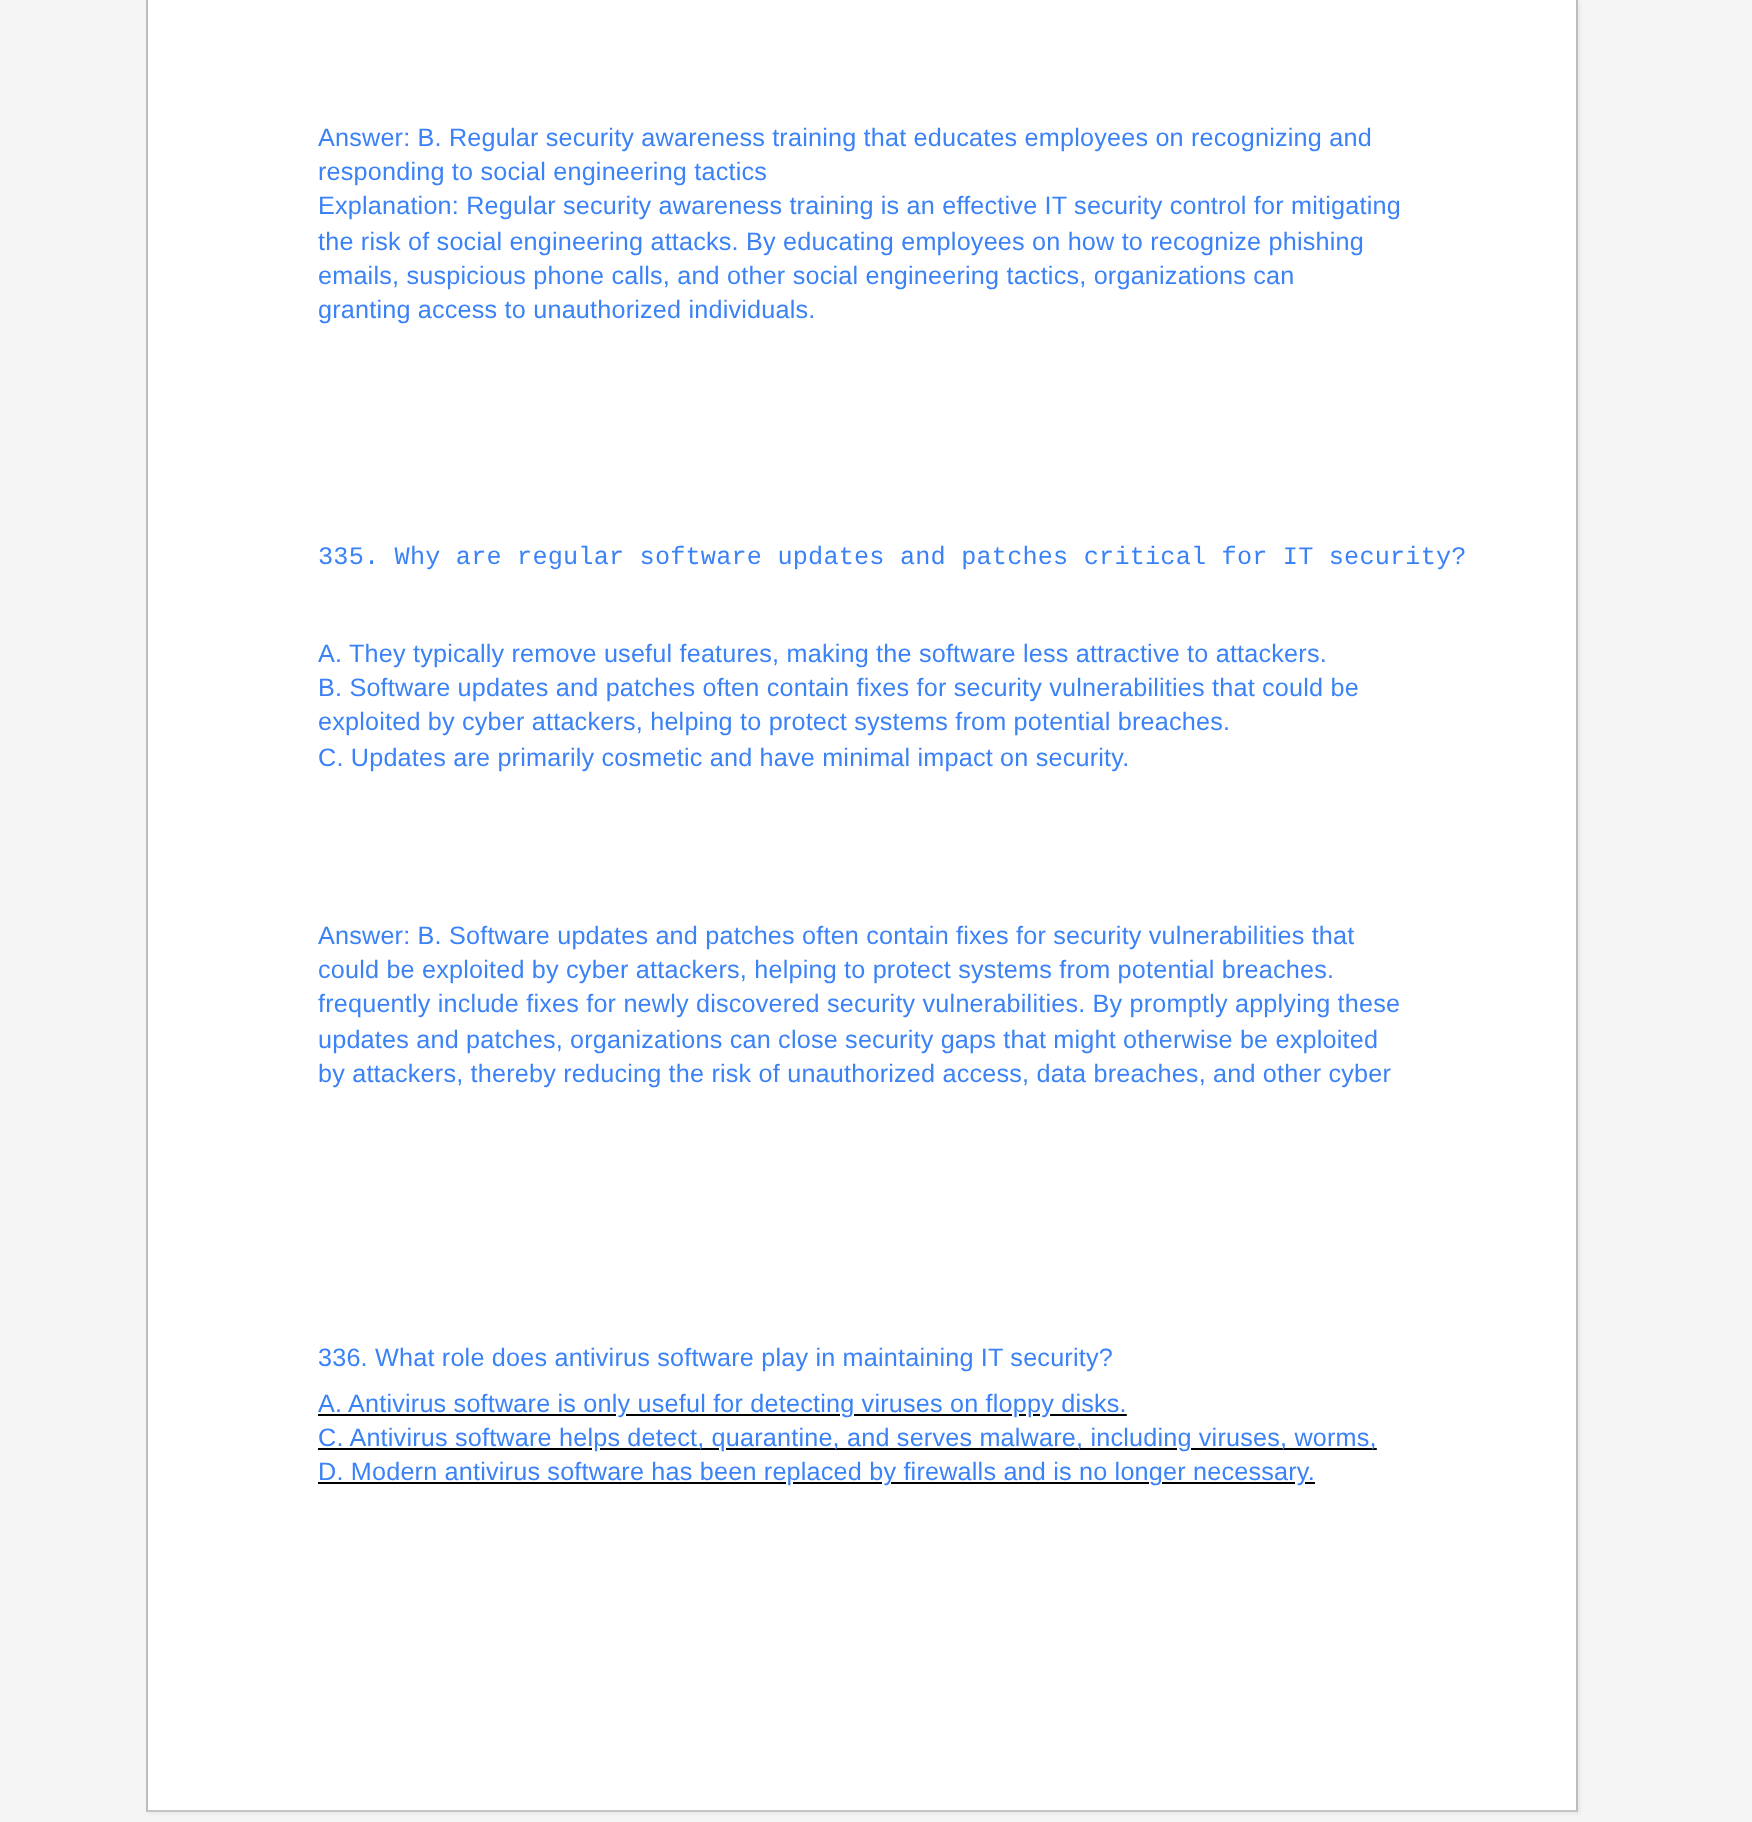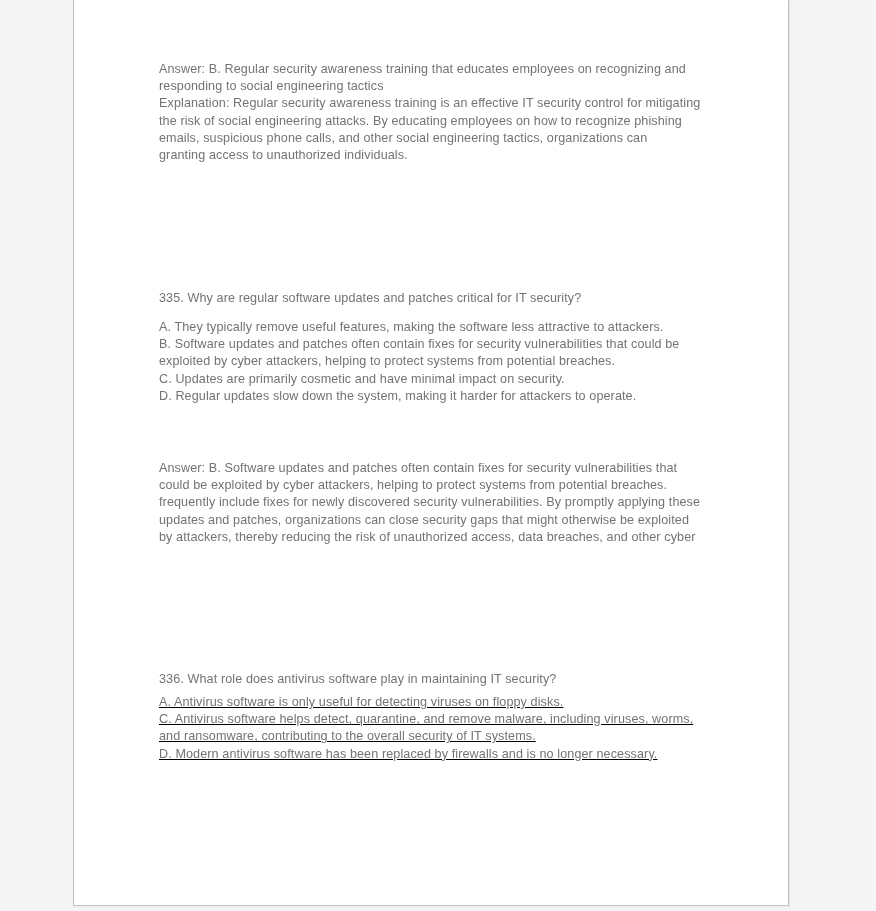--- a/index.html
+++ b/index.html
@@ -28,56 +28,54 @@
     box-shadow: 1px 1px 2px rgba(0,0,0,0.06);
   }
   .block {
     position: absolute;
     left: 85px;
     width: 560px;
   }
   .line {
     font-size: 12.6px;
     line-height: 17.2px;
-    color: #737373;
+    color: #3b82f6;
     white-space: nowrap;
     letter-spacing: 0.1px;
   }
 </style>
 </head>
 <body>
 
 <div class="sheet">
     <div class="block" style="top: 61px;">
       <div class="line">Answer: B. Regular security awareness training that educates employees on recognizing and</div>
       <div class="line">responding to social engineering tactics</div>
       <div class="line">Explanation: Regular security awareness training is an effective IT security control for mitigating</div>
       <div class="line">the risk of social engineering attacks. By educating employees on how to recognize phishing</div>
       <div class="line">emails, suspicious phone calls, and other social engineering tactics, organizations can</div>
       <div class="line">granting access to unauthorized individuals.</div>
     </div>
-    <div class="block" style="top: 290px;">
+    <div class="block" style="top: 271px; font-family: Liberation Mono, monospace;">
       <div class="line">335. Why are regular software updates and patches critical for IT security?</div>
     </div>
     <div class="block" style="top: 319px;">
       <div class="line">A. They typically remove useful features, making the software less attractive to attackers.</div>
       <div class="line">B. Software updates and patches often contain fixes for security vulnerabilities that could be</div>
       <div class="line">exploited by cyber attackers, helping to protect systems from potential breaches.</div>
       <div class="line">C. Updates are primarily cosmetic and have minimal impact on security.</div>
-      <div class="line">D. Regular updates slow down the system, making it harder for attackers to operate.</div>
     </div>
     <div class="block" style="top: 460px;">
       <div class="line">Answer: B. Software updates and patches often contain fixes for security vulnerabilities that</div>
       <div class="line">could be exploited by cyber attackers, helping to protect systems from potential breaches.</div>
       <div class="line">frequently include fixes for newly discovered security vulnerabilities. By promptly applying these</div>
       <div class="line">updates and patches, organizations can close security gaps that might otherwise be exploited</div>
       <div class="line">by attackers, thereby reducing the risk of unauthorized access, data breaches, and other cyber</div>
     </div>
     <div class="block" style="top: 659px; margin-top: 12px;">
       <div class="line">336. What role does antivirus software play in maintaining IT security?</div>
     </div>
     <div class="block" style="top: 694px; text-decoration: underline;">
       <div class="line">A. Antivirus software is only useful for detecting viruses on floppy disks.</div>
-      <div class="line">C. Antivirus software helps detect, quarantine, and remove malware, including viruses, worms,</div>
-      <div class="line">and ransomware, contributing to the overall security of IT systems.</div>
+      <div class="line">C. Antivirus software helps detect, quarantine, and serves malware, including viruses, worms,</div>
       <div class="line">D. Modern antivirus software has been replaced by firewalls and is no longer necessary.</div>
     </div>
   </div>
 
 </body></html>

